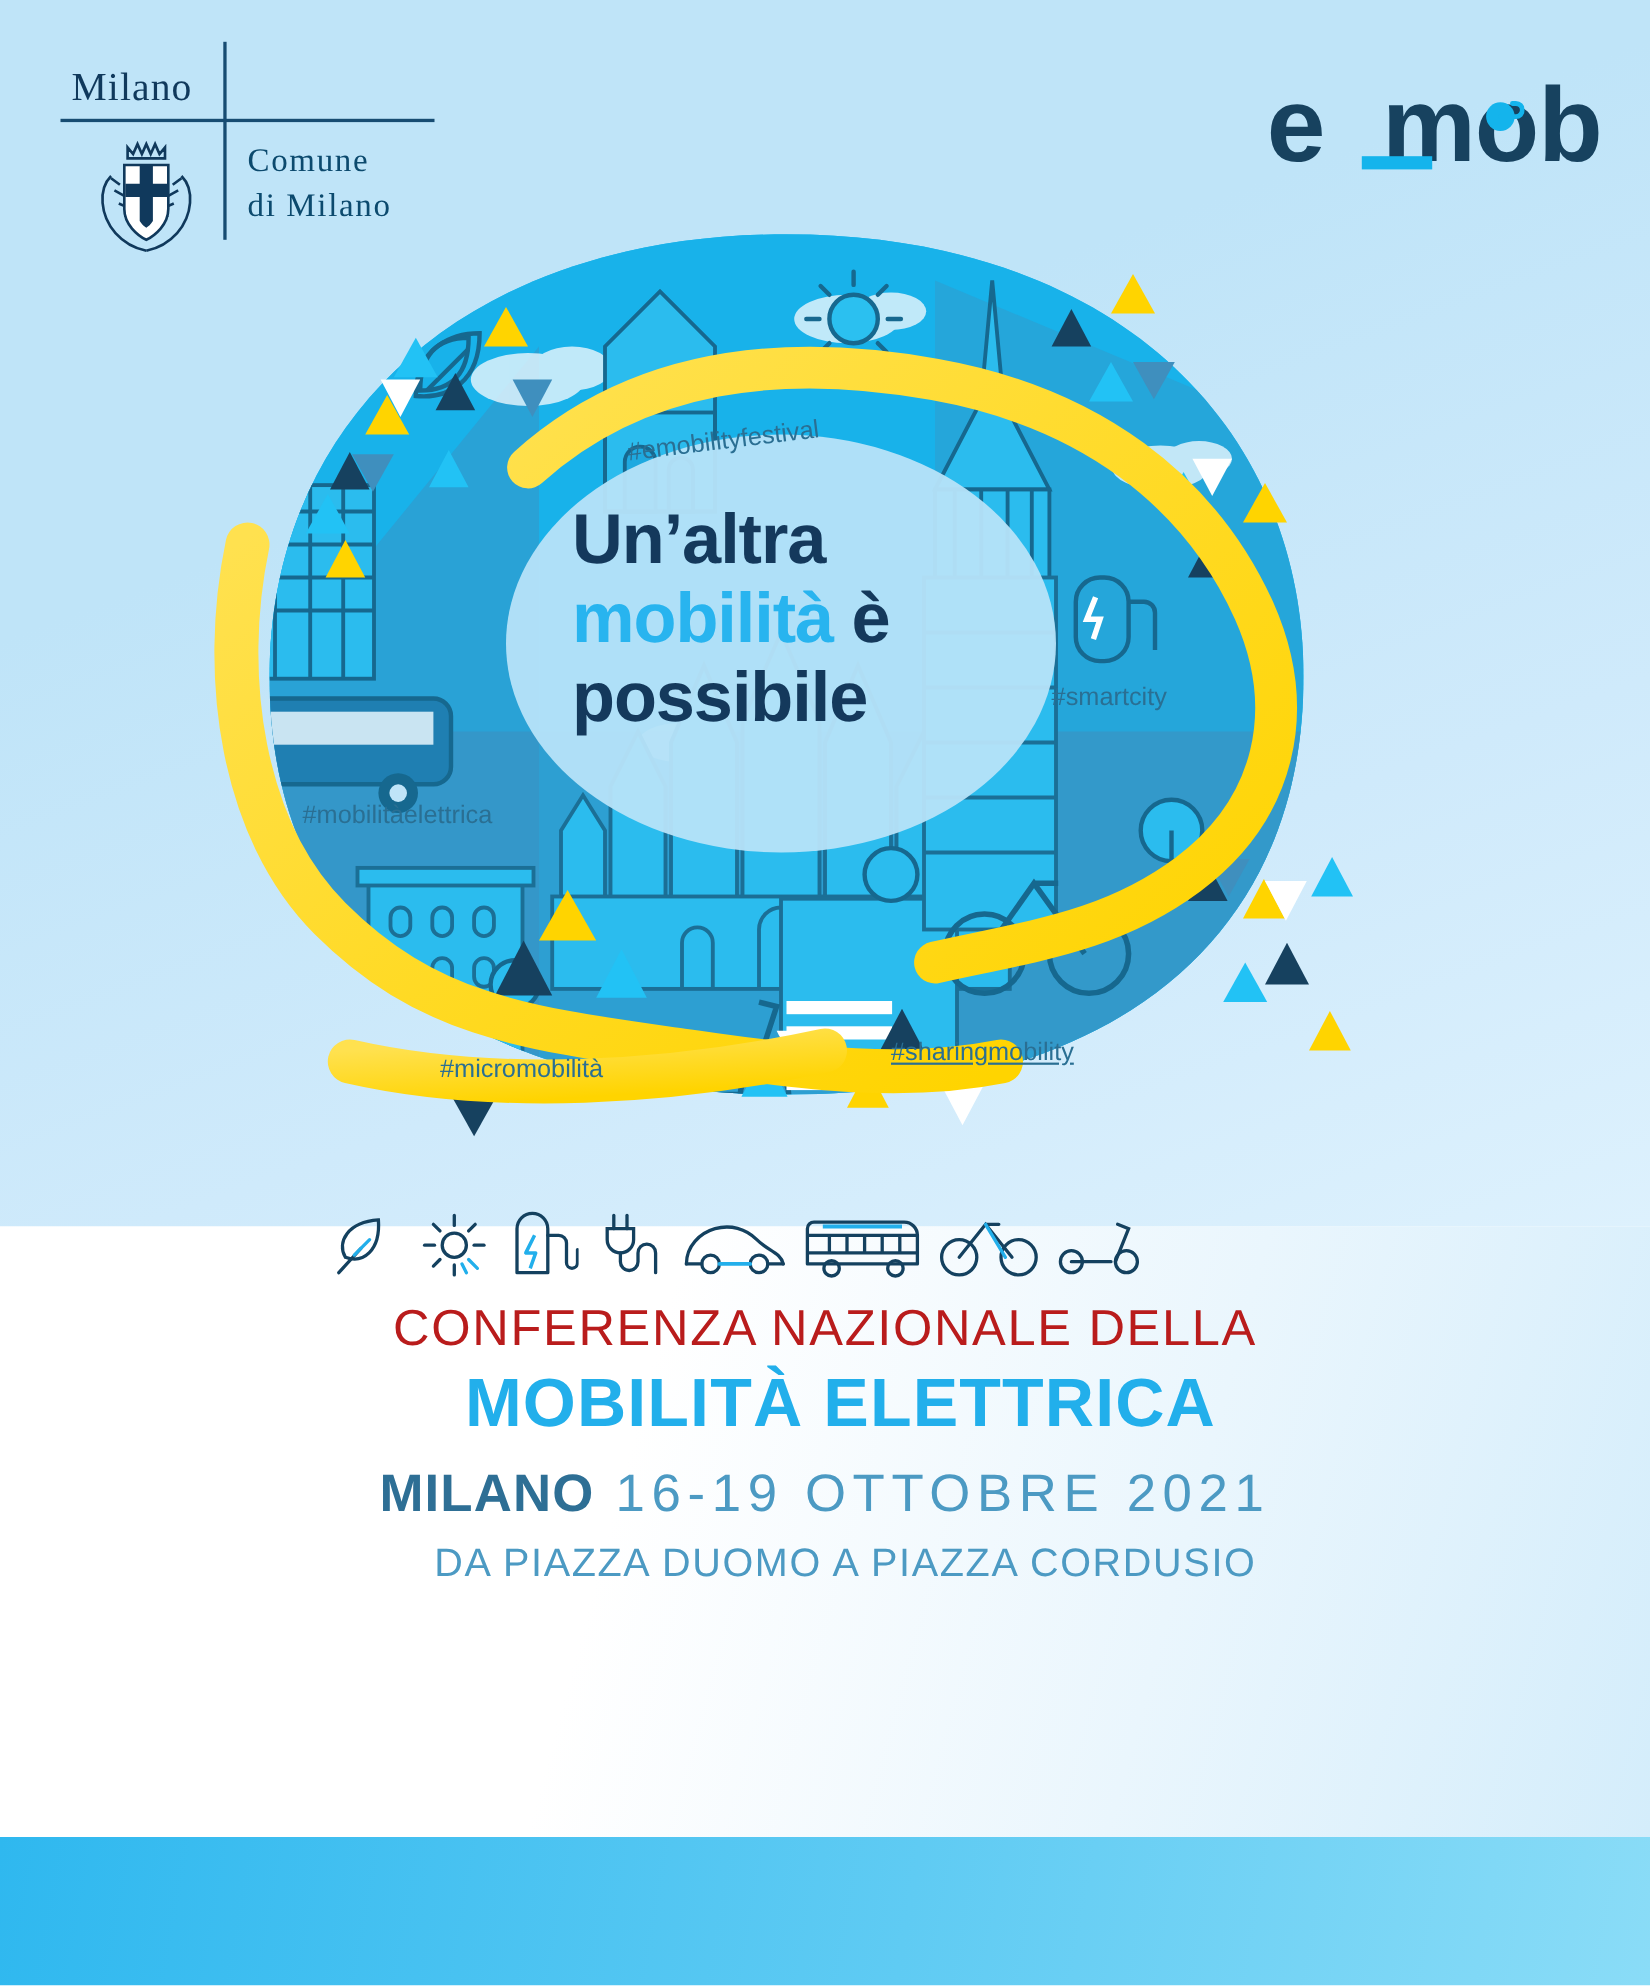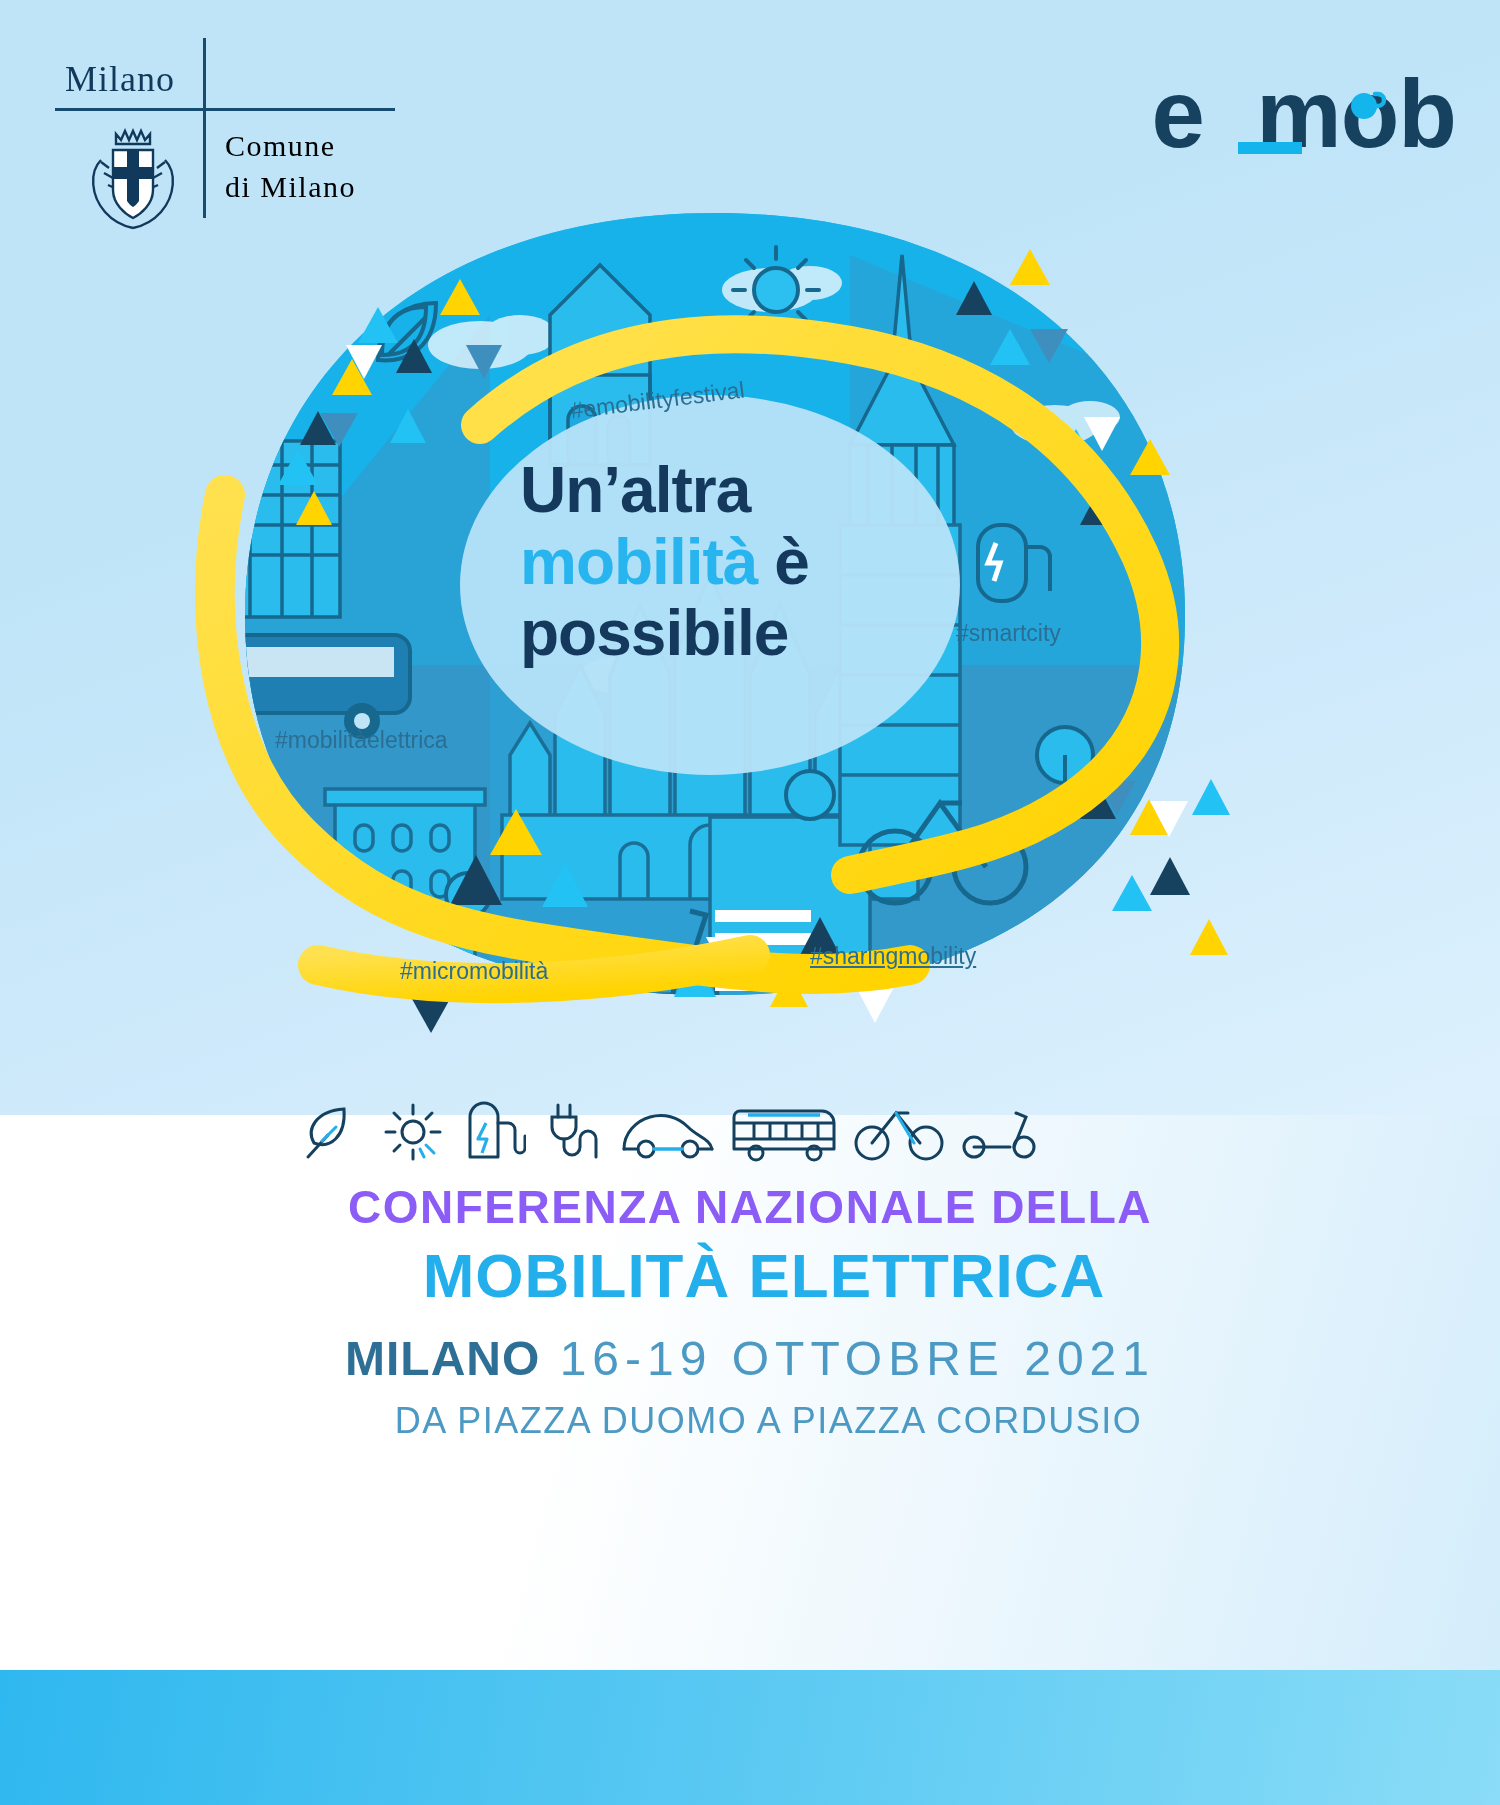--- a/index.html
+++ b/index.html
@@ -32,21 +32,21 @@
   }
   .comune .hline {
     position:absolute; left:0; top:70px; width:340px; height:3px; background:#174c72;
   }
   .comune .word-milano {
     position:absolute; left:10px; top:20px;
     font-family:"Liberation Serif", serif; font-size:36px; color:#10395c; letter-spacing:1px;
   }
   .comune .word-comune {
     position:absolute; left:170px; top:88px;
-    font-family:"Liberation Serif", serif; font-size:30px; color:#000000; letter-spacing:1.5px;
+    font-family:"Liberation Serif", serif; font-size:30px; color:#0c4a6e; letter-spacing:1.5px;
     line-height:1.35;
   }
   .crest { position:absolute; left:28px; top:82px; width:100px; height:112px; }
   
   .emob {
     position:absolute; right:42px; top:66px; width:380px; height:135px; text-align:right;
   }
   .emob-word {
     font-size:96px; font-weight:bold; color:#17425f; letter-spacing:-1px; line-height:1;
     position:relative; display:inline-block; padding-right:2px;
@@ -82,21 +82,21 @@
   .cy { color:#28b4ef; }
   
   .iconrow {
     position:absolute; left:300px; top:1092px; width:740px; height:80px;
     display:flex; align-items:center; justify-content:space-between;
   }
   .iconrow svg { display:block; }
   
   .conf { position:absolute; left:0; top:1180px; width:1500px; text-align:center; }
   .conf-1 {
-    font-size:46px; font-weight:bold; color:#8b5cf6; letter-spacing:1.5px;
+    font-size:46px; font-weight:normal; color:#b91c1c; letter-spacing:1.5px;
   }
   .conf-2 {
     font-size:62px; font-weight:bold; color:#22afeb; letter-spacing:1px; margin-top:6px;margin-left:28px;
   }
   .conf-3 {
     margin-top:20px; font-size:48px; color:#4c9ac3; letter-spacing:6px;
   }
   .conf-3 b { color:#2e6f95; font-weight:bold; letter-spacing:1px; }
   .conf-4 {
     margin-top:14px; font-size:36px; color:#4c9ac3; letter-spacing:1.5px;padding-left:37px;

